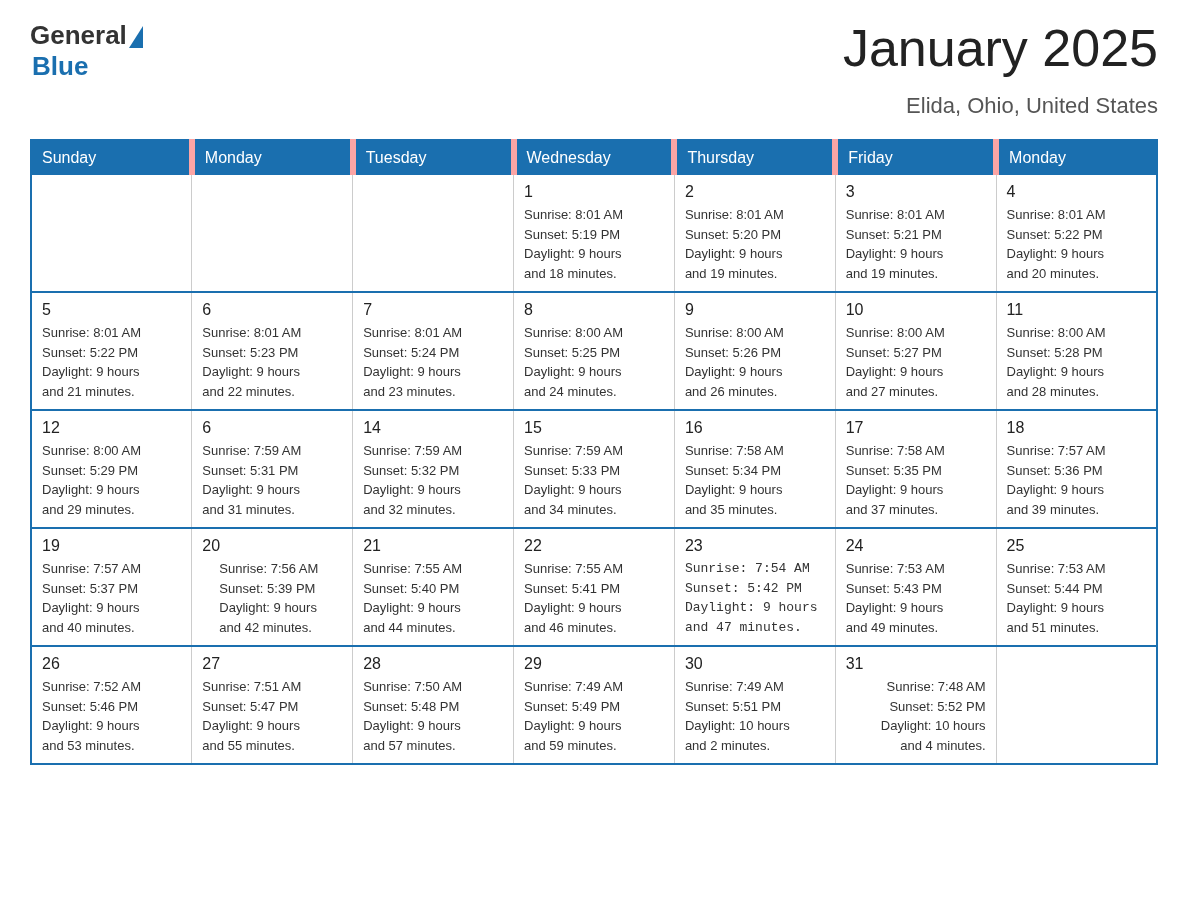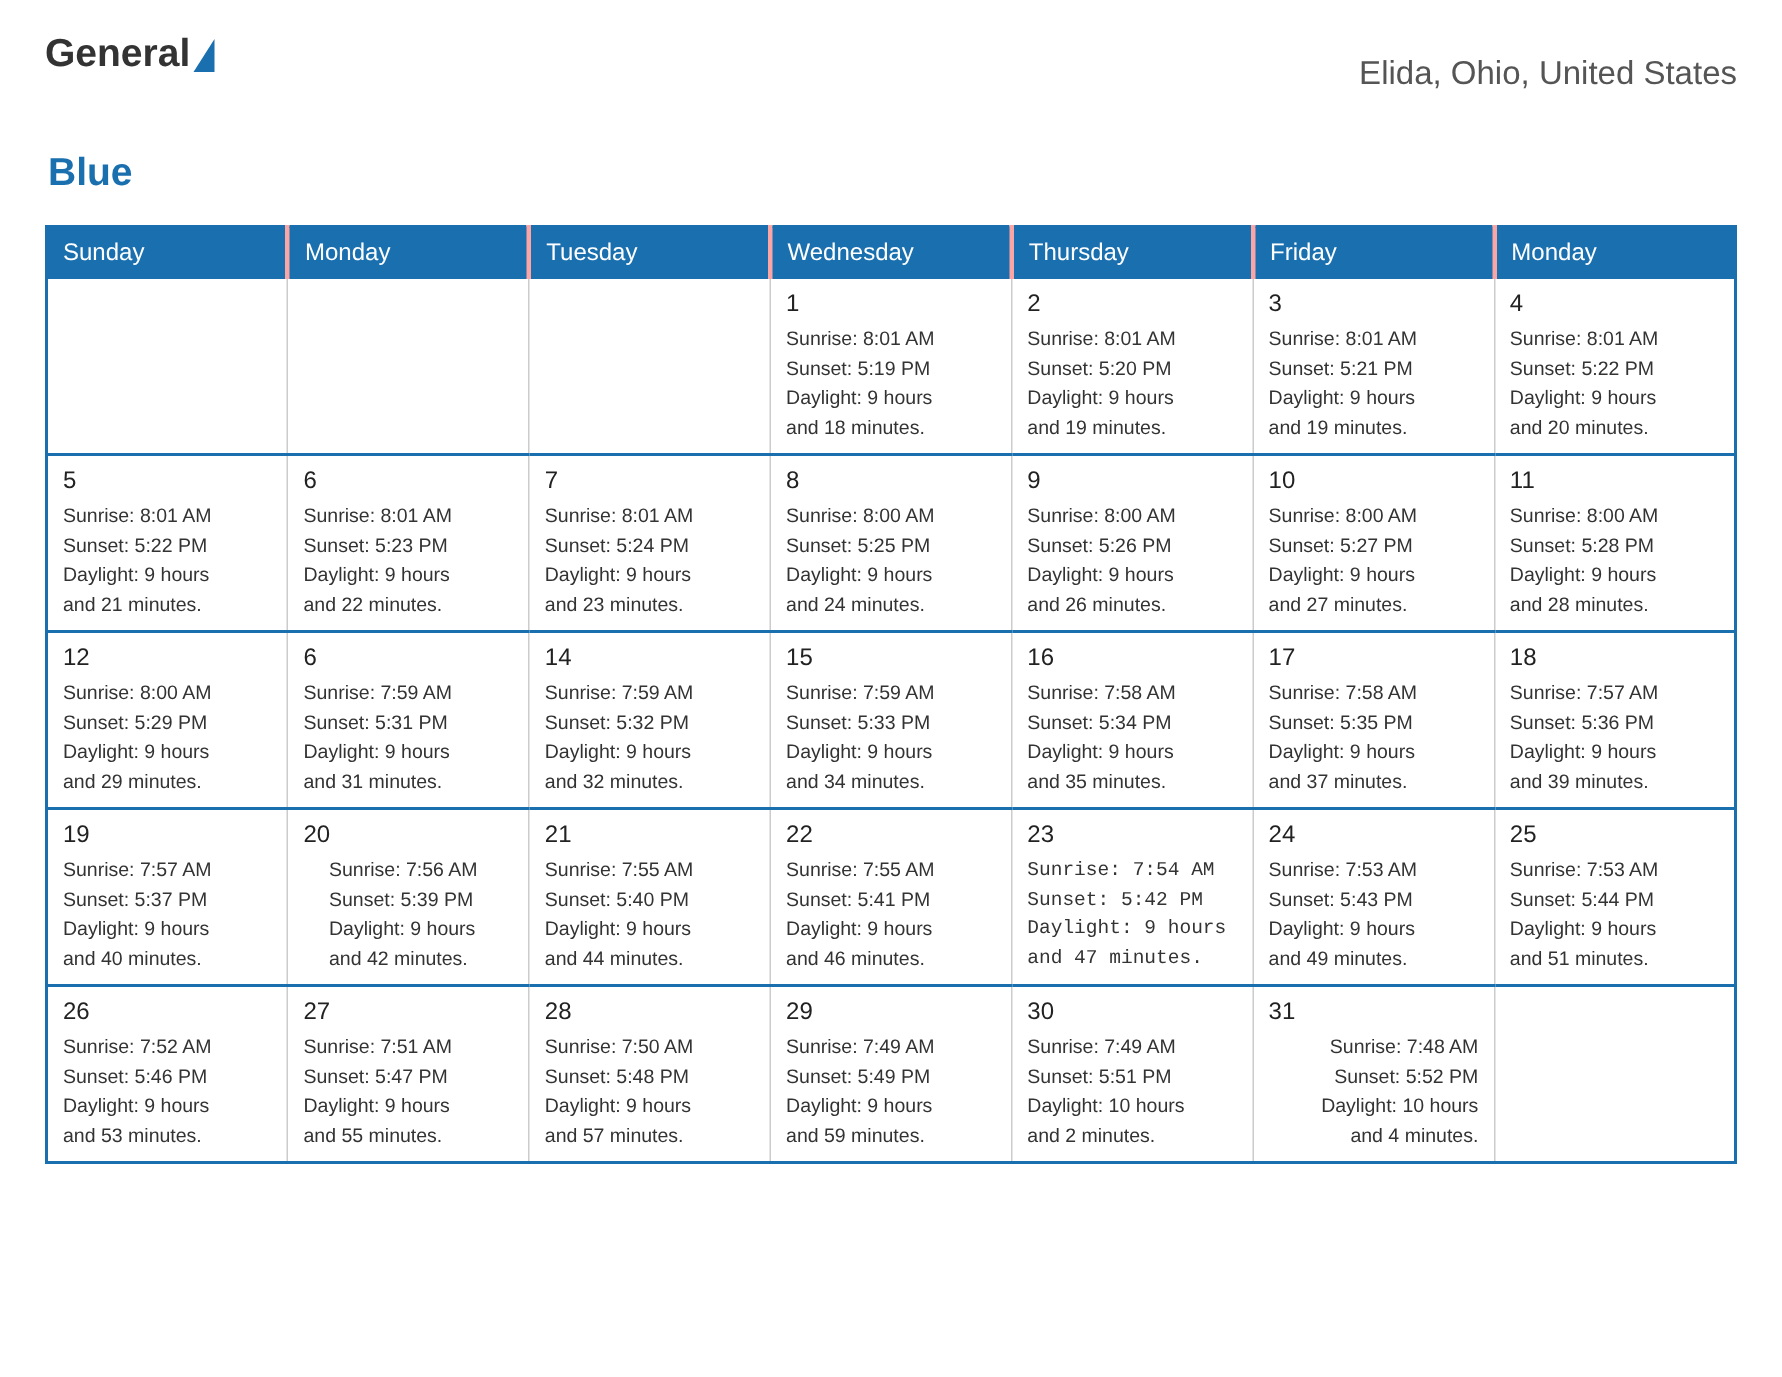--- a/index.html
+++ b/index.html
@@ -13,21 +13,20 @@
     .header {
       display: flex;
       justify-content: space-between;
       align-items: flex-start;
       margin-bottom: 20px;
     }
     .logo {
       display: flex;
       flex-direction: column;
       align-items: flex-start;
-      gap: 48px;
     }
     .logo-top {
       display: flex;
       align-items: center;
     }
     .logo-general {
       font-size: 26px;
       font-weight: bold;
       color: #333;
     }
@@ -64,21 +63,21 @@
       border-collapse: collapse;
       border: 2px solid #1a6faf;
     }
     .calendar th {
       background-color: #1a6faf;
       color: #fff;
       padding: 8px 10px;
       text-align: left;
       font-size: 16px;
       font-weight: normal;
-      border-right: 3px solid #fca5a5;
+      border-right: 6px solid #fca5a5;
     }
     .calendar th:last-child { border-right: none; }
     .calendar td {
       vertical-align: top;
       padding: 8px 10px;
       border-right: 1px solid #ccc;
       border-bottom: 2px solid #1a6faf;
       width: 14.28%;
       min-height: 100px;
       font-size: 13px;
@@ -105,20 +104,21 @@
 
 <div class="header">
   <div class="logo">
     <div class="logo-top">
       <span class="logo-general">General</span>
       <div class="logo-triangle"></div>
     </div>
     <span class="logo-blue">Blue</span>
   </div>
   <div class="title-section">
+    <div class="month-title">January 2025</div>
     <div class="location">Elida, Ohio, United States</div>
   </div>
 </div>
 
 <table class="calendar">
   <thead>
     <tr>
     <th>Sunday</th>
         <th>Monday</th>
         <th>Tuesday</th>

